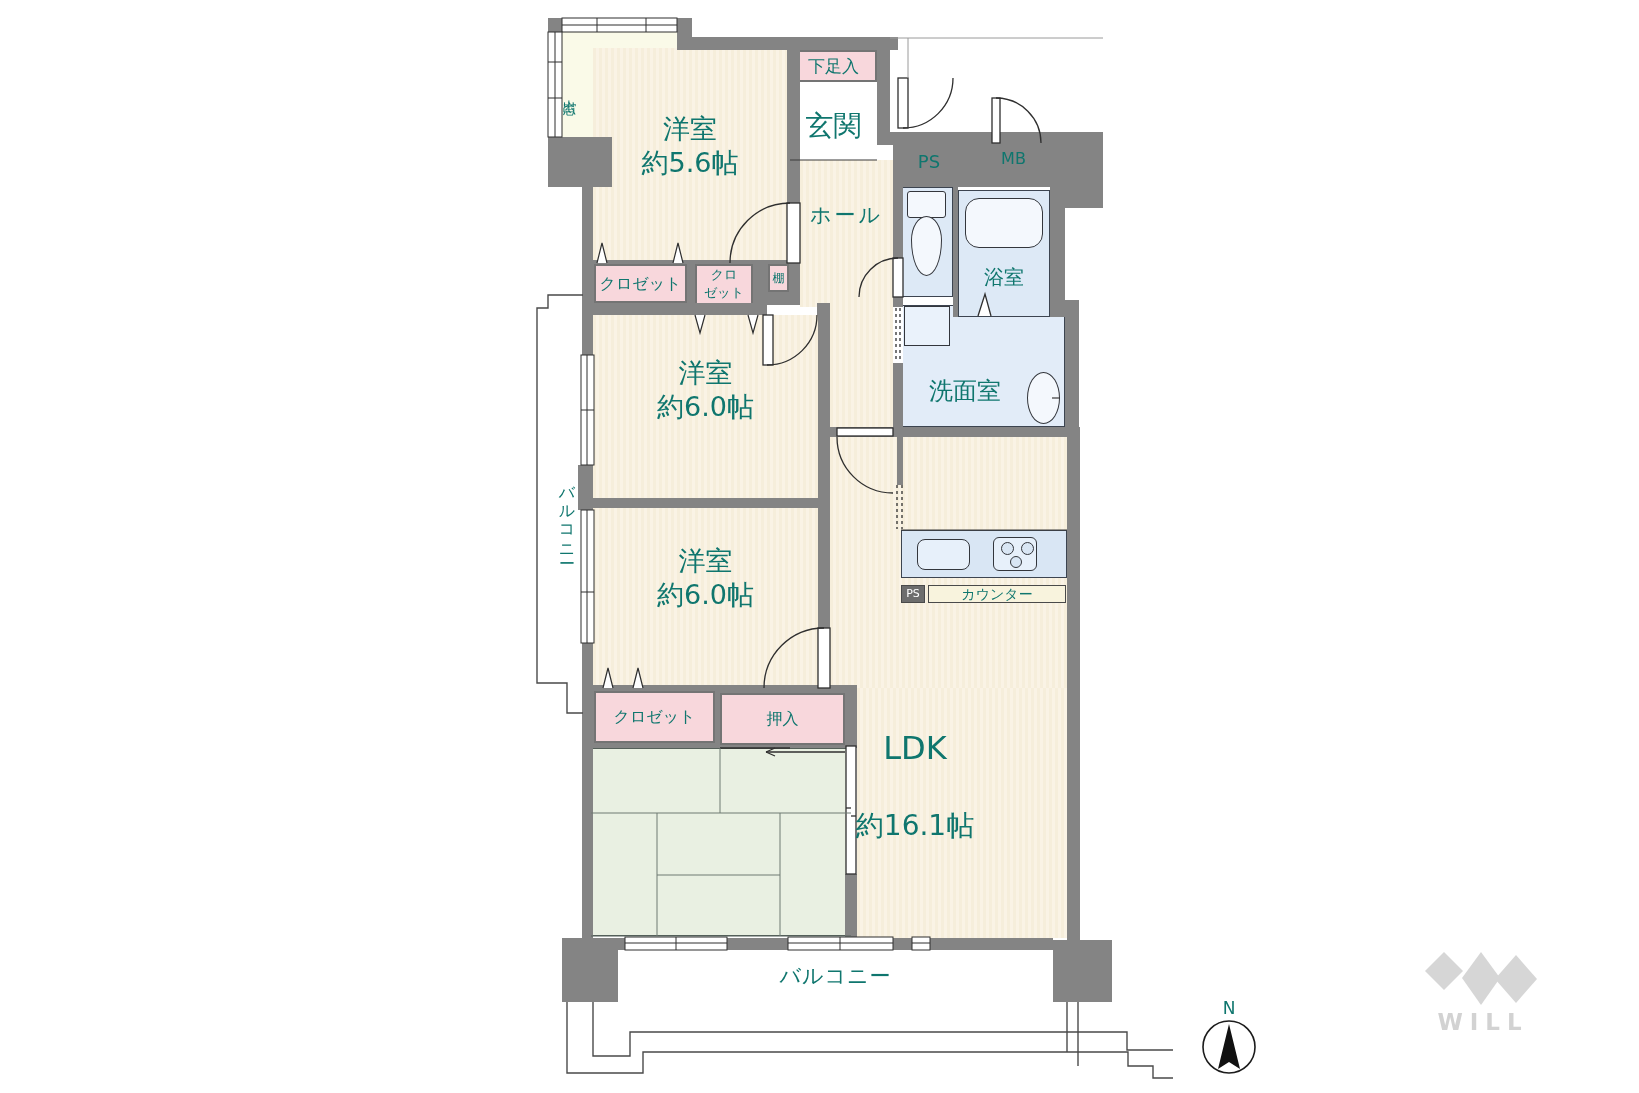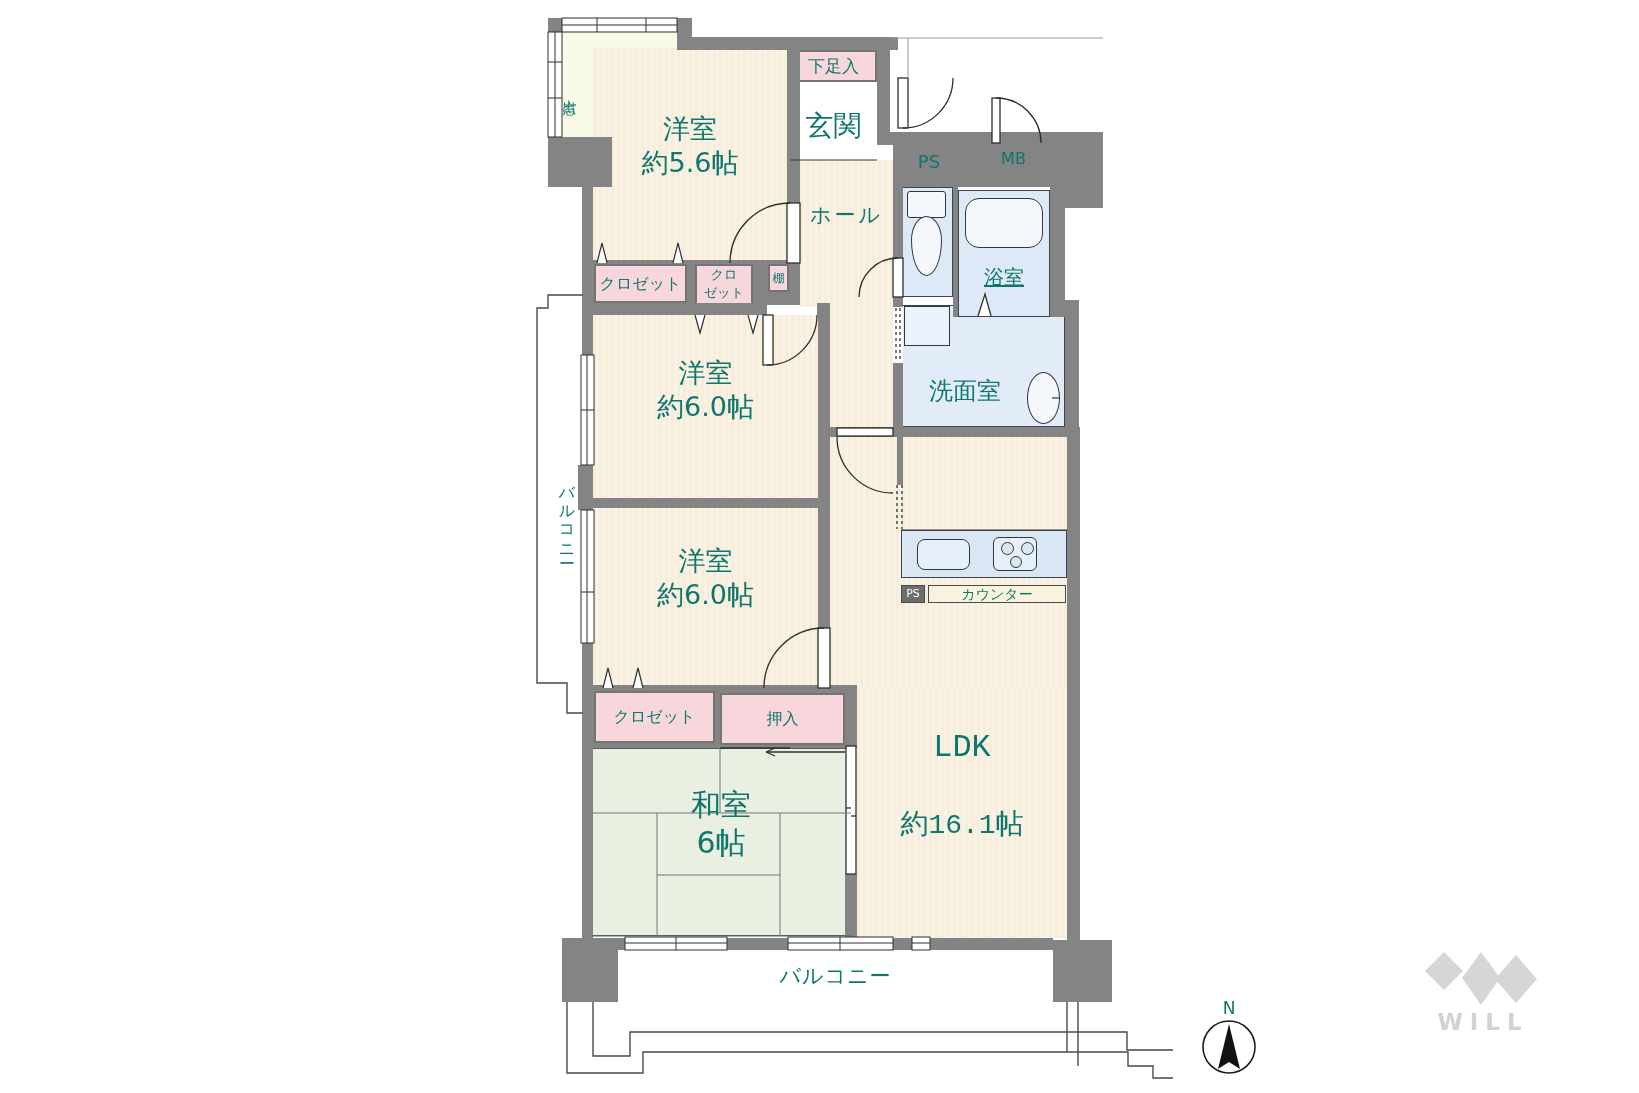--- a/index.html
+++ b/index.html
@@ -220,47 +220,43 @@
     <div>洋室</div>
     <div>約5.6帖</div>
   </div>
 
   <div class="lbl" style="left:790px;top:56px;width:87px;font-size:17px;">下足入</div>
   <div class="lbl" style="left:790px;top:108px;width:87px;font-size:28px;">玄関</div>
   <div class="lbl" style="left:798px;top:202px;width:97px;font-size:21px;letter-spacing:3px;">ホール</div>
 
   <div class="lbl" style="left:903px;top:151px;width:52px;font-size:18px;">PS</div>
   <div class="lbl" style="left:985px;top:149px;width:57px;font-size:16px;">MB</div>
-  <div class="lbl" style="left:958px;top:265px;width:92px;font-size:20px;text-decoration:underline;">浴室</div>
+  <div class="lbl" style="left:958px;top:265px;width:92px;font-size:20px;">浴室</div>
   <div class="lbl" style="left:901px;top:376px;width:128px;font-size:24px;">洗面室</div>
 
   <div class="lbl" style="left:593px;top:356px;width:225px;font-size:27px;">
     <div>洋室</div>
     <div>約6.0帖</div>
   </div>
   <div class="lbl" style="left:593px;top:544px;width:225px;font-size:27px;">
     <div>洋室</div>
     <div>約6.0帖</div>
   </div>
 
   <div class="lbl vert" style="left:555px;top:455px;width:22px;height:120px;font-size:16px;letter-spacing:2px;">バルコニー</div>
 
   <div class="lbl" style="left:594px;top:274px;width:93px;font-size:16px;">クロゼット</div>
   <div class="lbl prewrap" style="left:695px;top:266px;width:58px;font-size:13px;line-height:1.35;">クロ
 ゼット</div>
   <div class="lbl" style="left:768px;top:271px;width:21px;font-size:12px;">棚</div>
   <div class="lbl" style="left:594px;top:707px;width:121px;font-size:16px;">クロゼット</div>
   <div class="lbl" style="left:720px;top:709px;width:125px;font-size:16px;">押入</div>
 
-  <div class="lbl" style="left:591px;top:786px;width:260px;font-size:30px;">
-    <div>和室</div>
-    <div>6帖</div>
-  </div>
-
-  <div class="lbl" style="left:857px;top:728px;width:210px;font-size:32px;font-family:Liberation Mono, monospace;">
+
+  <div class="lbl" style="left:810px;top:728px;width:210px;font-size:32px;">
     <div>LDK</div>
     <div style="font-size:28px;margin-top:40px;">約16.1帖</div>
   </div>
 
   <div class="lbl" style="left:901px;top:587px;width:24px;font-size:11px;color:#ffffff;">PS</div>
   <div class="lbl" style="left:928px;top:586px;width:138px;font-size:14px;">カウンター</div>
 
   <div class="lbl" style="left:618px;top:963px;width:435px;font-size:21px;letter-spacing:1px;">バルコニー</div>
 
   <div class="lbl" style="left:1216px;top:998px;width:26px;font-size:17px;">N</div>

